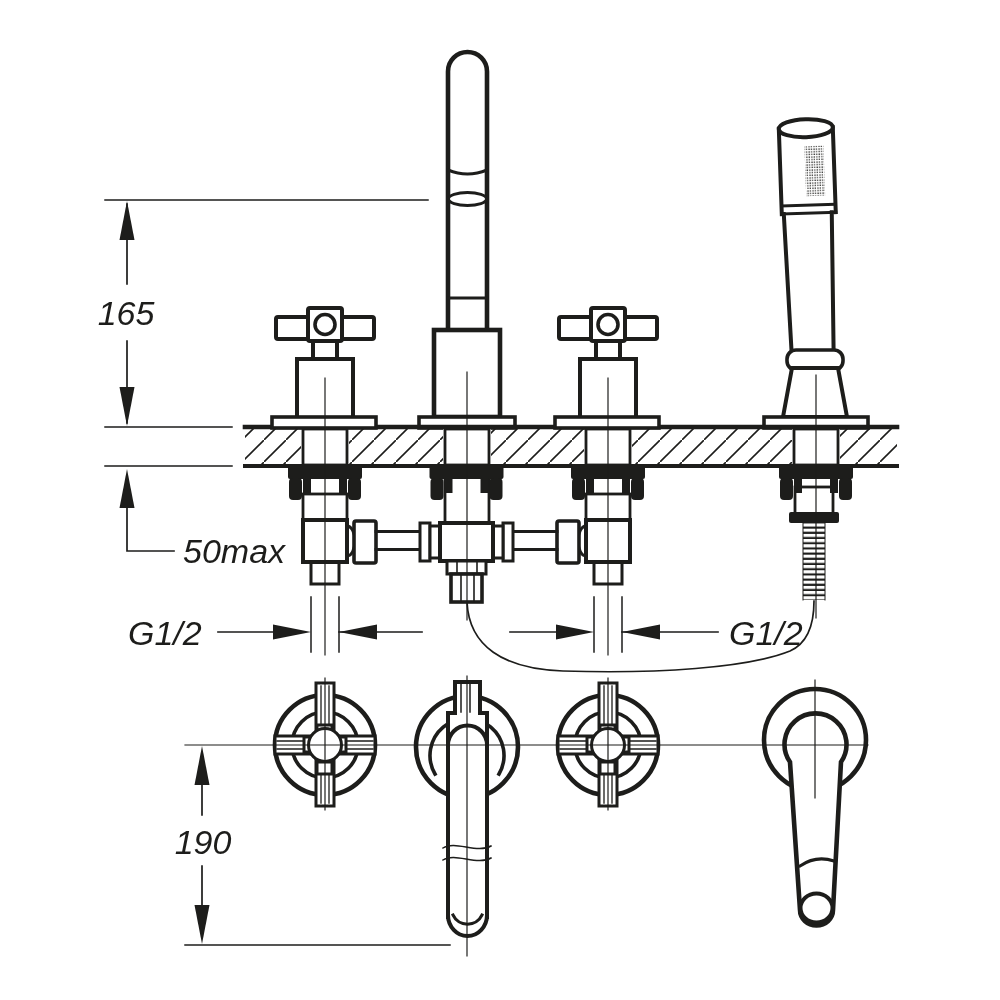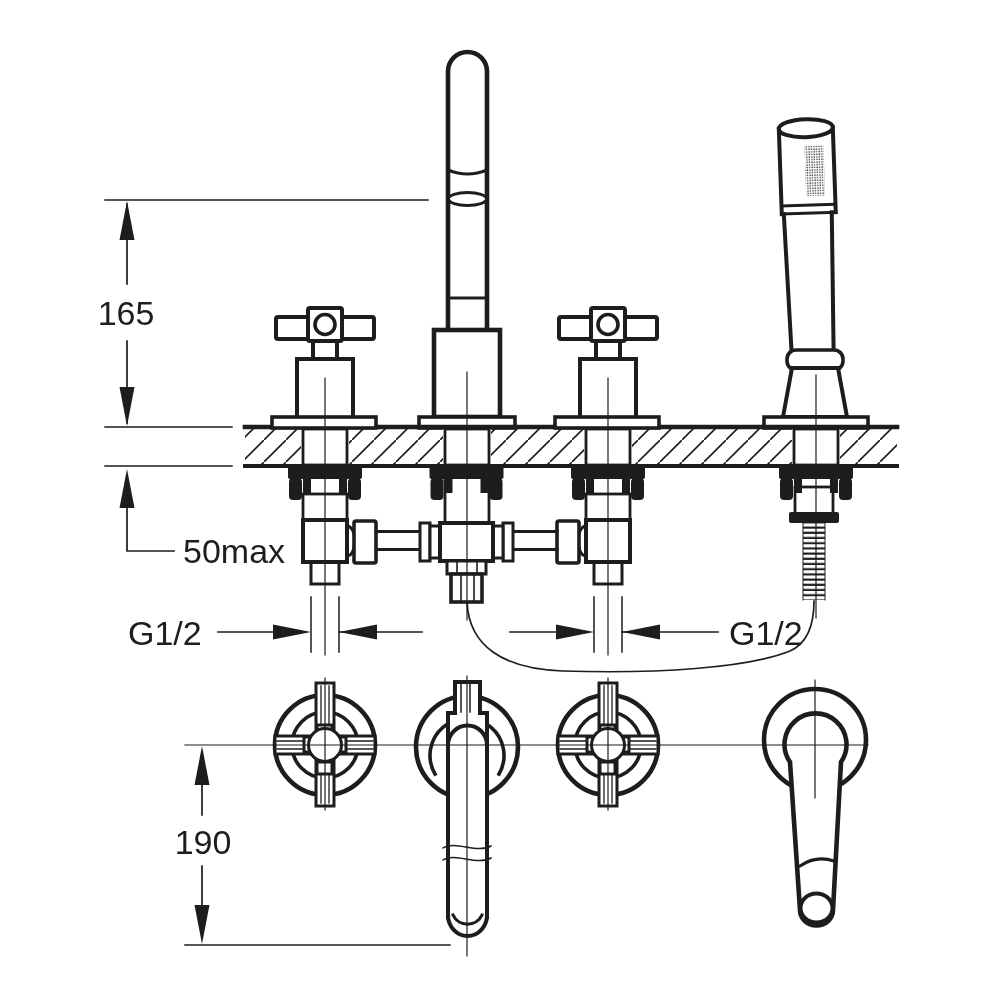--- a/index.html
+++ b/index.html
@@ -1,17 +1,17 @@
 <!DOCTYPE html>
 <html style="--ink: #1d1d1b; --paper: #ffffff;"><head>
 <meta charset="utf-8">
 <style>
   html,body{margin:0;padding:0;background:#fff;}
   #stage{position:relative;width:1000px;height:1000px;background:var(--paper,#fff);
-         font-family:"Liberation Sans", sans-serif;}
+         font-family:"Liberation Sans", sans-serif;font-style:italic;}
   svg{display:block;}
   .ln        {stroke:var(--ink);fill:none;stroke-linecap:square;}
   .s5  {stroke-width:4.6;}
   .s4  {stroke-width:4;}
   .s36 {stroke-width:3.6;}
   .s3  {stroke-width:3;}
   .s28 {stroke-width:2.8;}
   .thin{stroke-width:1.5;}
   .cl  {stroke-width:1.2;}
   .dim {stroke-width:1.7;}

